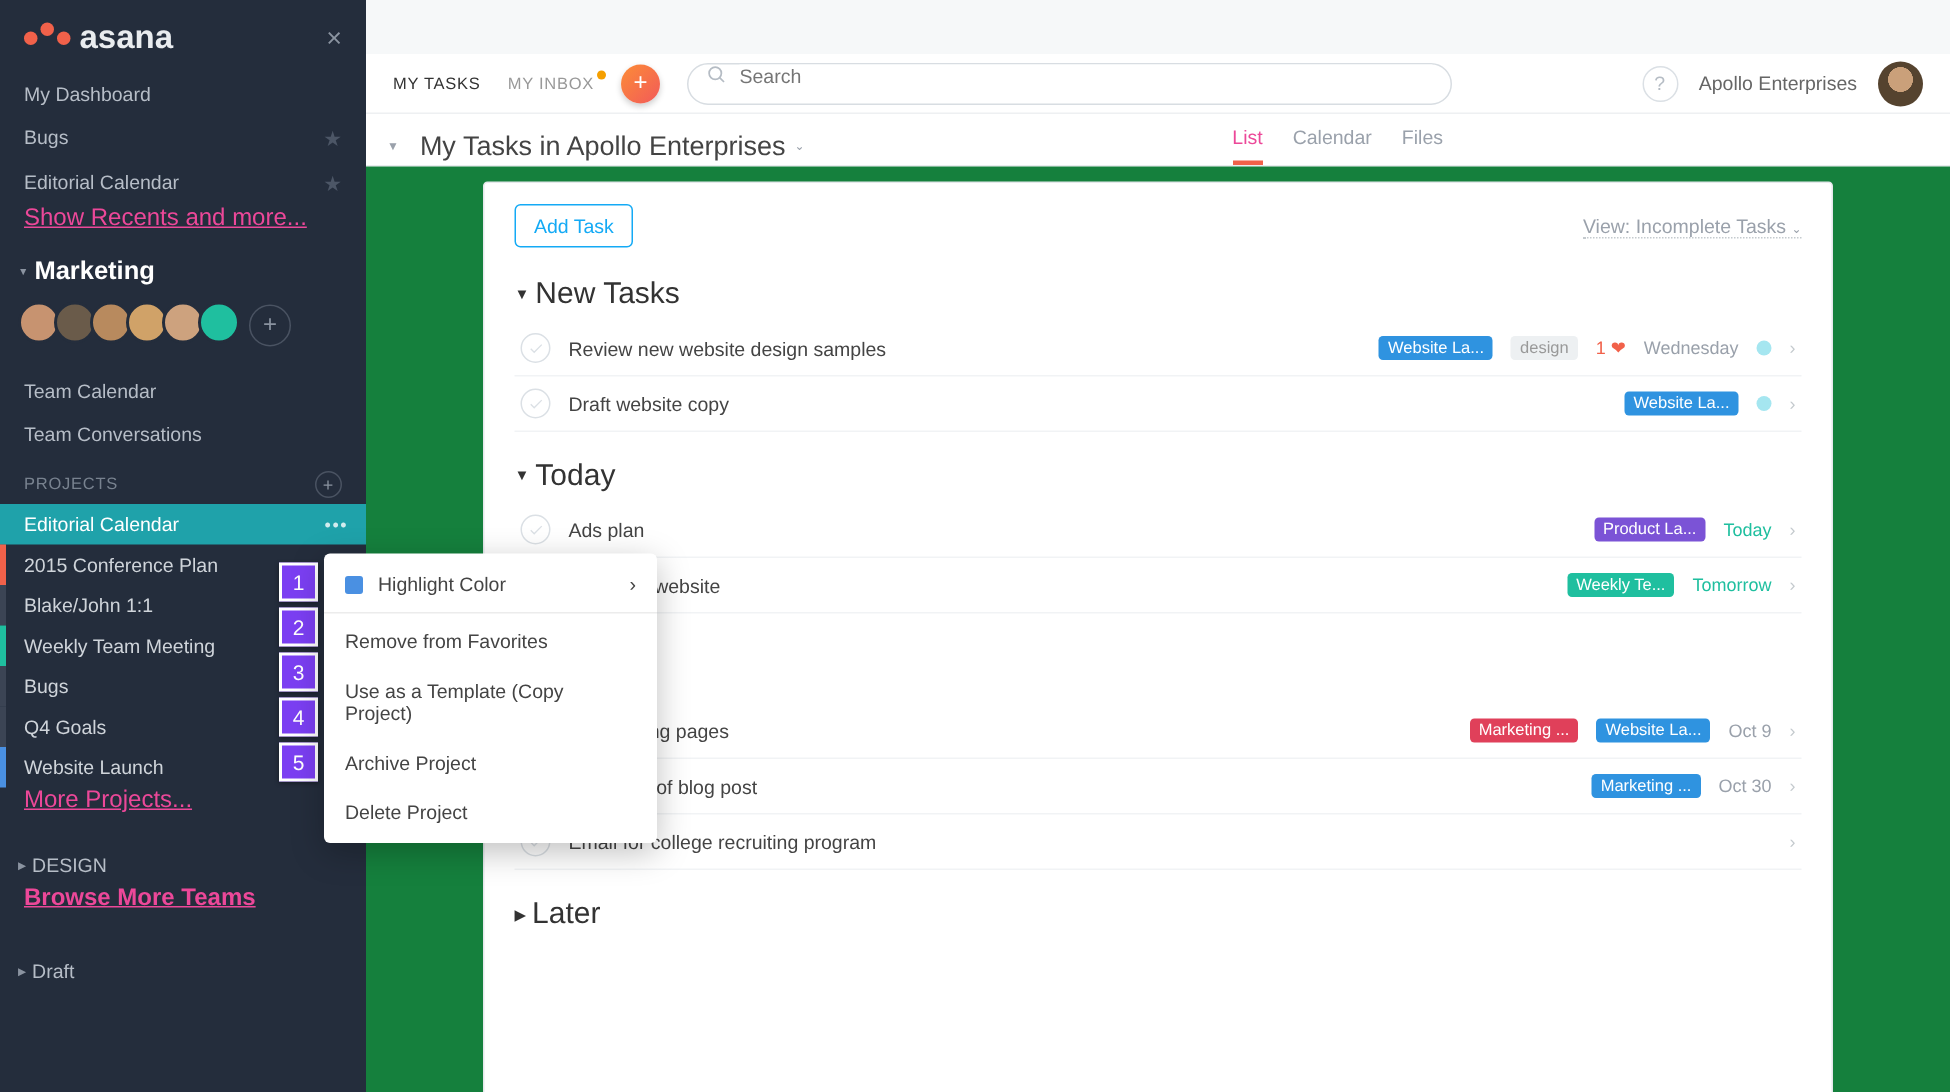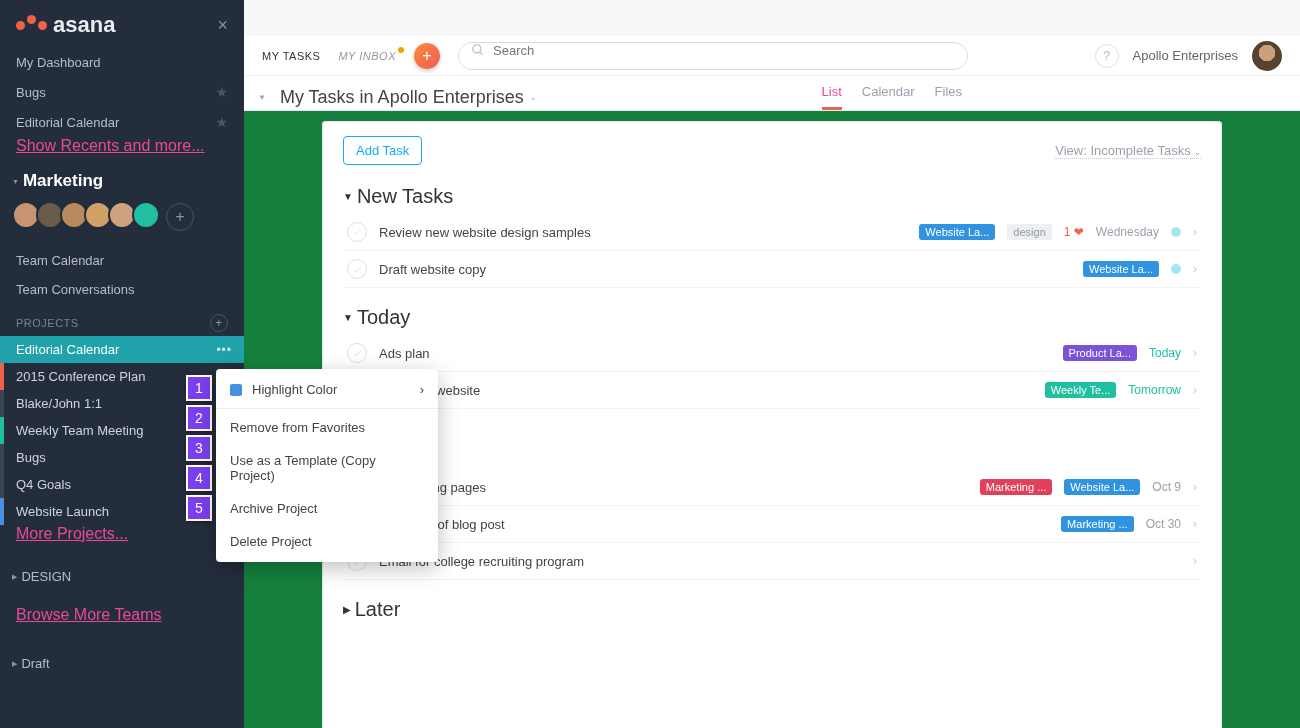--- a/index.html
+++ b/index.html
@@ -6,21 +6,21 @@
   body { width: 1300px; height: 728px; overflow: hidden; background: #f6f8f9; color: #333; }
   .app { display: flex; height: 100%; }
 
   
   .sidebar { width: 244px; background: #242d3c; color: #d8dde2; display: flex; flex-direction: column; font-size: 13px; position: relative; }
   .sb-header { display: flex; align-items: center; padding: 12px 16px 10px 16px; }
   .sb-logo { display: flex; align-items: center; gap: 6px; font-weight: 600; font-size: 22px; color: #e9ecef; }
   .sb-logo-dots { display: flex; gap: 2px; }
   .sb-logo-dots span { width: 9px; height: 9px; border-radius: 50%; background: #f1614a; }
   .sb-close { margin-left: auto; color: #8a93a0; font-size: 18px; cursor: pointer; }
-  .sb-link { padding: 7px 16px; color: #b6bdc7; cursor: pointer; display:flex; align-items:center; justify-content:space-between;}
+  .sb-link { padding: 7px 16px; color: #b6bdc7; cursor: pointer; display:flex; justify-content:space-between;}
   .sb-sublink { padding: 0 16px 6px 16px; font-size: 16px; color: #ec4899; text-decoration: underline; cursor:pointer;}
   .sb-heading { display:flex; align-items:center; padding: 10px 16px 6px 12px; font-size: 17px; font-weight:600; color:#fff; }
   .sb-heading .tri { font-size:7px; margin-right:4px; color:#8a93a0; }
   .sb-avatars { display:flex; align-items:center; padding: 4px 16px 14px 16px; gap:-4px; }
   .avatar { width:28px; height:28px; border-radius:50%; border:2px solid #242d3c; margin-left:-4px; display:inline-block; }
   .add-circle { width:28px; height:28px; border-radius:50%; border:1px solid #4a5362; color:#8a93a0; display:flex; align-items:center; justify-content:center; margin-left:6px; font-size:16px; cursor:pointer; }
   .sb-h3 { font-size:11px; letter-spacing:0.5px; color:#78828f; padding:10px 16px 4px 16px; text-transform:uppercase; display:flex; justify-content:space-between; align-items:center;}
   .sb-proj { padding:6px 12px 6px 16px; color:#cfd4da; cursor:pointer; position:relative; display:flex; align-items:center; justify-content:space-between; }
   .sb-proj.selected { background:#1fa2aa; color:#fff; }
   .sb-proj .bar { position:absolute; left:0; top:0; bottom:0; width:4px; }
@@ -34,21 +34,21 @@
   
   .ctx { position:absolute; left:216px; top:369px; width:222px; background:#fff; border-radius:4px; box-shadow:0 6px 22px rgba(0,0,0,0.25); z-index:60; padding:4px 0; font-size:13px; }
   .ctx-item { padding:9px 14px; display:flex; align-items:center; justify-content:space-between; cursor:pointer; color:#444; }
   .ctx-div { height:1px; background:#ececec; margin:2px 0; }
   .sw { width:12px; height:12px; background:#4a90e2; display:inline-block; margin-right:10px; border-radius:2px; }
 
   
   .main { flex:1; display:flex; flex-direction:column; background:#fff;margin-top:36px; }
   .topbar { display:flex; align-items:center; gap:18px; padding:6px 18px; border-bottom:1px solid #eef0f2; height:40px;}
   .top-tab { font-size:11px; letter-spacing:0.5px; color:#333; cursor:pointer; position:relative; }
-  .top-tab.dim { color:#999;font-style:italic; }
+  .top-tab.dim { color:#999; }
   .top-dot { width:6px; height:6px; border-radius:50%; background:#f59f00; position:absolute; right:-8px; top:-3px; }
   .plus-btn { width:26px; height:26px; border-radius:50%; background:linear-gradient(135deg,#fc8c36,#f25a5a); color:#fff; display:flex; align-items:center; justify-content:center; font-size:16px; cursor:pointer; box-shadow:0 2px 4px rgba(0,0,0,0.2); }
   .search { flex:0 0 510px; height:28px; border-radius:14px; background:#fff; border:1px solid #d8dde2; display:flex; align-items:flex-start; padding:0 12px; color:#a8afb8; gap:8px; }
   .search input { border:none; outline:none; flex:1; font-size:13px; color:#555; }
   .right-top { margin-left:auto; display:flex; align-items:center; gap:14px; }
   .help { width:24px; height:24px; border-radius:50%; border:1px solid #dbe0e5; display:flex; align-items:center; justify-content:center; color:#b5bcc4; font-size:13px; cursor:pointer;}
   .workspace { font-size:13px; color:#666; cursor:pointer; }
   .user-avatar { width:30px; height:30px; border-radius:50%; background:#8c6; cursor:pointer; background: radial-gradient(circle at 50% 40%, #caa07a 35%, #55432f 36%);}
 
   .subheader { display:flex; align-items:center; padding: 8px 18px 0 14px; height:38px; gap:14px; border-bottom:1px solid #e9ecef; }
@@ -157,21 +157,21 @@
           <span class="bar" style="background:#4a90e2"></span>
           <span>Website Launch</span>
         </div>
       </div>
     <div class="sb-sublink">More Projects...</div>
 
     <div class="sb-heading" style="font-size:13px;color:#b6bdc7;font-weight:500;margin-top:10px;">
         <span class="tri">▶</span>
         <span>DESIGN</span>
       </div>
-    <div class="sb-sublink" style="margin-top:16px;">Browse More Teams</div>
+    <div class="sb-sublink" style="margin-top:0;font-weight:bold;">Browse More Teams</div>
     <div class="sb-heading" style="font-size:13px;color:#b6bdc7;font-weight:500;margin-top:16px;">
         <span class="tri">▶</span>
         <span>Draft</span>
       </div>
 
     <div class="callouts" id="callouts-host">
         <div class="callout">1</div>
         <div class="callout">2</div>
         <div class="callout">3</div>
         <div class="callout">4</div>

